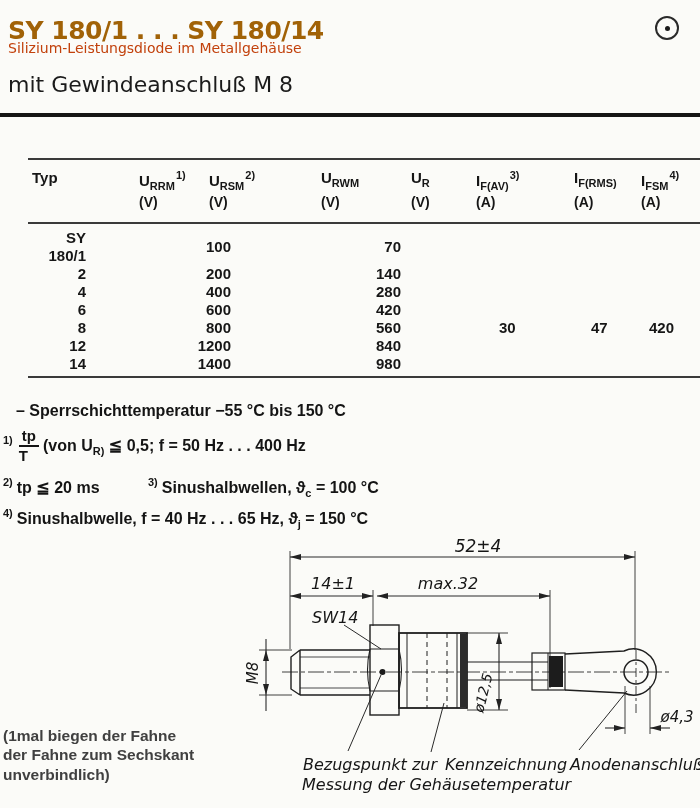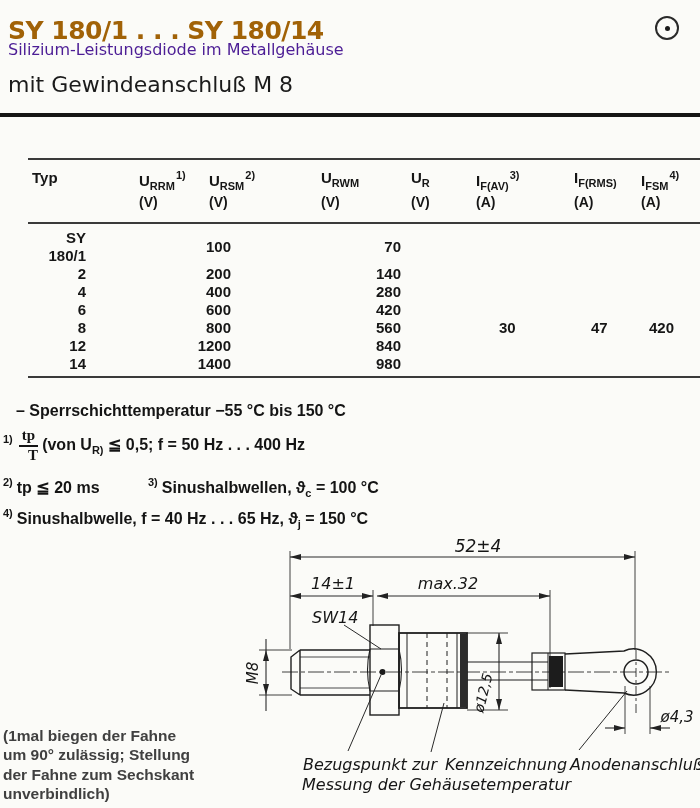--- a/index.html
+++ b/index.html
@@ -4,21 +4,21 @@
 <style>
   html,body{margin:0;padding:0;background:#e8e8e4;}
   .page{position:relative;width:700px;height:808px;background:#fbfbf8;color:#161616;
         font-family:"Liberation Sans",sans-serif;overflow:hidden;}
 
   
   .title{position:absolute;left:8px;top:16px;margin:0;
          font-family:"DejaVu Sans",sans-serif;font-weight:bold;font-size:25px;
          letter-spacing:-0.5px;color:#a16207;}
   .sub1{position:absolute;left:8px;top:40px;font-family:"DejaVu Sans",sans-serif;
-        font-size:16px;font-weight:500;color:#4c1d95;}
+        font-size:14px;font-weight:500;color:#c2410c;}
   .sub2{position:absolute;left:8px;top:72px;font-family:"DejaVu Sans",sans-serif;
         font-size:22px;font-weight:500;color:#1b1b1b;}
   .proj{position:absolute;left:655px;top:16px;width:20px;height:20px;border:2px solid #2a2a2a;
         border-radius:50%;}
   .proj-dot{position:absolute;left:8px;top:8px;width:5px;height:5px;background:#1a1a1a;border-radius:50%;}
   .rule-thick{position:absolute;left:0;top:113px;width:700px;height:4px;background:#151515;}
 
   
   table.spec{position:absolute;left:4px;top:158px;width:692px;border-collapse:collapse;
              table-layout:fixed;border-top:2px solid #3a3a3a;border-bottom:2px solid #3a3a3a;margin-left:24px;}
@@ -43,22 +43,22 @@
   .td-ifsm{padding-left:30px;}
 
   
   .fn{position:absolute;font-size:16px;font-weight:600;color:#141414;white-space:nowrap;}
   #fn-temp{left:16px;top:402px;}
   #fn1{left:3px;top:428px;}
   #fn23{left:3px;top:476px;}
   #fn3{position:absolute;left:145px;top:0;white-space:nowrap;}
   #fn4{left:3px;top:507px;}
   .fnm{font-size:11px;vertical-align:7px;margin-right:4px;}
-  .frac{display:inline-block;text-align:right;vertical-align:-10px;line-height:1.05;
-        font-size:15px;margin:0 4px 0 2px;font-family:Liberation Serif, serif;}
+  .frac{display:inline-block;text-align:left;vertical-align:-10px;line-height:1.05;
+        font-size:15px;margin:0 4px 0 2px;}
   .frac .num{display:block;border-bottom:2px solid #141414;padding:0 3px 1px;}
   .frac .den{display:block;padding-top:1px;}
   .fn sub{font-size:11px;vertical-align:-4px;}
 
   
   #flag-note{position:absolute;left:3px;top:726px;font-size:15.5px;font-weight:bold;
              line-height:19.3px;color:#404040;}
 
   
   .drawing{position:absolute;left:230px;top:535px;}
@@ -180,21 +180,20 @@
     <span id="fn2"><span class="fnm">2)</span><span>tp ≦ 20 ms</span></span>
     <span id="fn3"><span class="fnm">3)</span><span>Sinushalbwellen,  </span><span>ϑ</span><sub>c</sub><span> = 100 °C</span></span>
   </div>
 
   <div class="fn" id="fn4">
     <span class="fnm">4)</span><span>Sinushalbwelle,  f = 40 Hz . . . 65 Hz,  </span><span>ϑ</span><sub>j</sub><span> = 150 °C</span>
   </div>
 
   <div id="flag-note">
     <div>(1mal biegen der Fahne</div>
-    <div>um 90° zulässig; Stellung</div>
     <div>der Fahne zum Sechskant</div>
     <div>unverbindlich)</div>
   </div>
 
   <svg class="drawing" width="470" height="273" viewBox="230 535 470 273">
 
     <g stroke="#2a2a2a" stroke-width="0.9" fill="none">
       <line x1="290" y1="551" x2="290" y2="649"></line>
       <line x1="635" y1="551" x2="635" y2="650"></line>
       <line x1="373" y1="590" x2="373" y2="626"></line>

